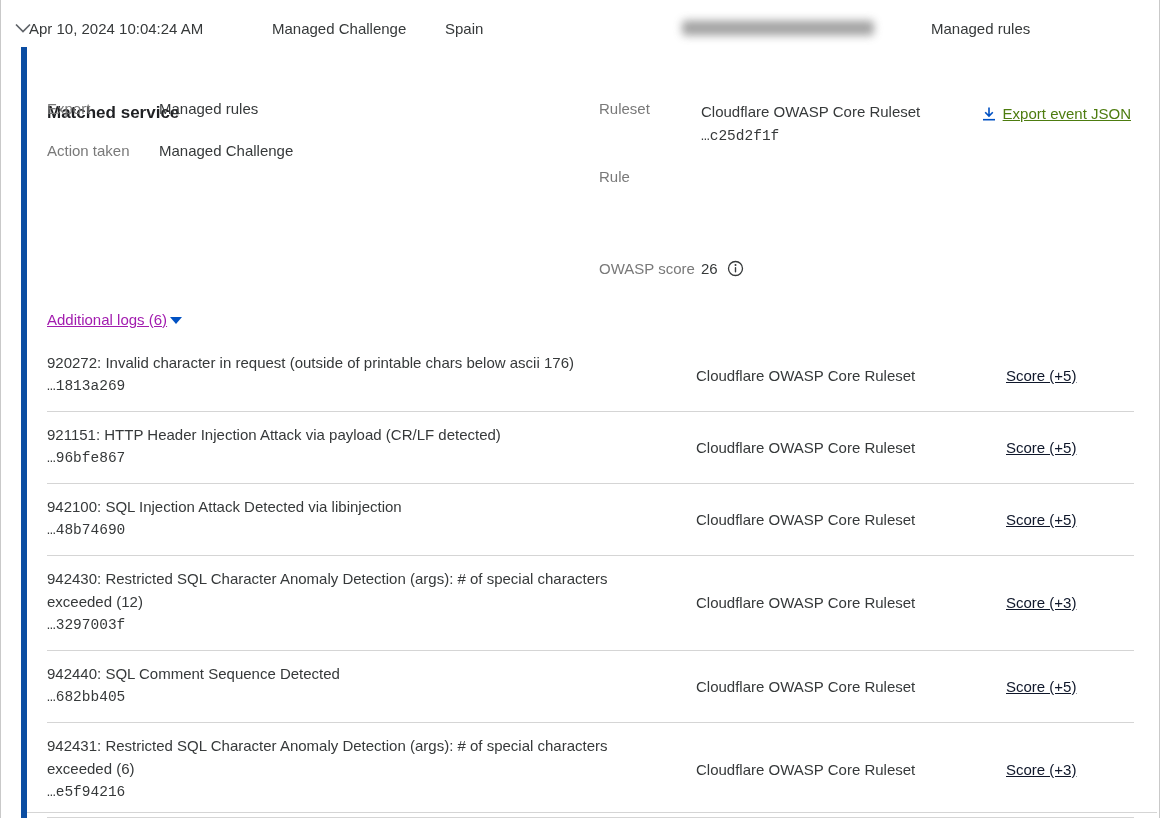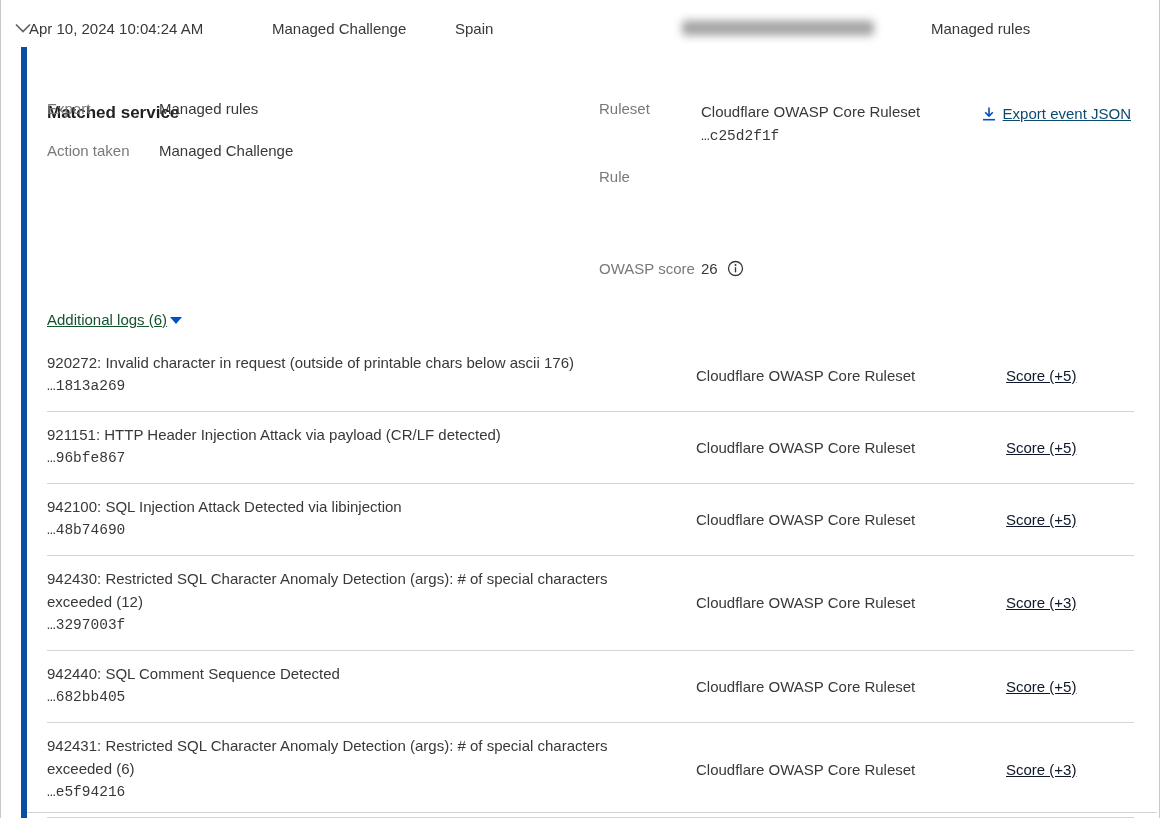--- a/index.html
+++ b/index.html
@@ -18,37 +18,37 @@
     border-right: 1px solid #c9c9c9;
   }
   .top-border { position: absolute; left: 0; top: 8px; width: 100%; height: 1px; background: #c9c9c9; }
 
   
   .header-row { position: absolute; left: 0; top: 8px; width: 100%; height: 40px; background: #fff; cursor: pointer; }
   .header-row > * { position: absolute; top: 50%; transform: translateY(-50%); white-space: nowrap; }
   .chevron { left: 13px; width: 18px; height: 14px; display: inline-flex; }
   .h-time    { left: 28px; }
   .h-action  { left: 271px; }
-  .h-country { left: 454px; }
+  .h-country { left: 444px; }
   .h-redacted {
     left: 681px; width: 192px; height: 15px;
     background: #8d8d8d; opacity: .8; border-radius: 4px;
     filter: blur(4px);
   }
   .h-service { left: 930px; }
 
   
   .panel { position: absolute; left: 0; top: 47px; right: 0; bottom: 0; background: #fff; margin-left: 10px; }
   .accent-bar { position: absolute; left: 10px; top: 0; width: 6px; bottom: 0; background: #0b4da2; }
   .panel-title { position: absolute; left: 36px; top: 56px; font-size: 17px; font-weight: 700; color: #1f2023; }
 
   .export-link {
     position: absolute; right: 28px; top: 58px;
     display: inline-flex; align-items: center; gap: 6px;
-    color: #0c4a6e; text-decoration: none; cursor: pointer; justify-content: center;
+    color: #4d7c0f; text-decoration: none; cursor: pointer; justify-content: center;
   }
   .export-link .label { text-decoration: underline; }
   .export-link svg { display: block; }
 
   .field-label { position: absolute; color: #797979; white-space: nowrap; }
   .field-value { position: absolute; color: #36393a; }
   .mono { font-family: Liberation Mono, monospace; font-size: 14.5px; }
 
   .lbl-service { left: 36px; top: 53px; }
   .val-service { left: 148px; top: 53px; }
@@ -58,21 +58,21 @@
   .lbl-ruleset { left: 588px; top: 53px; }
   .val-ruleset { left: 690px; top: 53px; width: 250px; line-height: 24px; }
   .lbl-rule    { left: 588px; top: 121px; }
   .val-rule    { left: 690px; top: 121px; width: 244px; line-height: 24px; }
   .lbl-owasp   { left: 588px; top: 213px; }
   .val-owasp   { left: 690px; top: 213px; display: inline-flex; align-items: center; gap: 9px; justify-content: space-between; }
   .info-icon { display: inline-flex; cursor: pointer; }
 
   .additional-logs {
     position: absolute; left: 36px; top: 264px;
-    color: #14532d; cursor: pointer; display: inline-flex; align-items: center;
+    color: #a21caf; cursor: pointer; display: inline-flex; align-items: center;
   }
   .additional-logs .label { text-decoration: underline; }
   .caret-down {
     display: inline-block; margin-left: 3px; margin-top: 2px;
     width: 0; height: 0;
     border-left: 6px solid transparent; border-right: 6px solid transparent;
     border-top: 7px solid #0051c3;
   }
 
   

